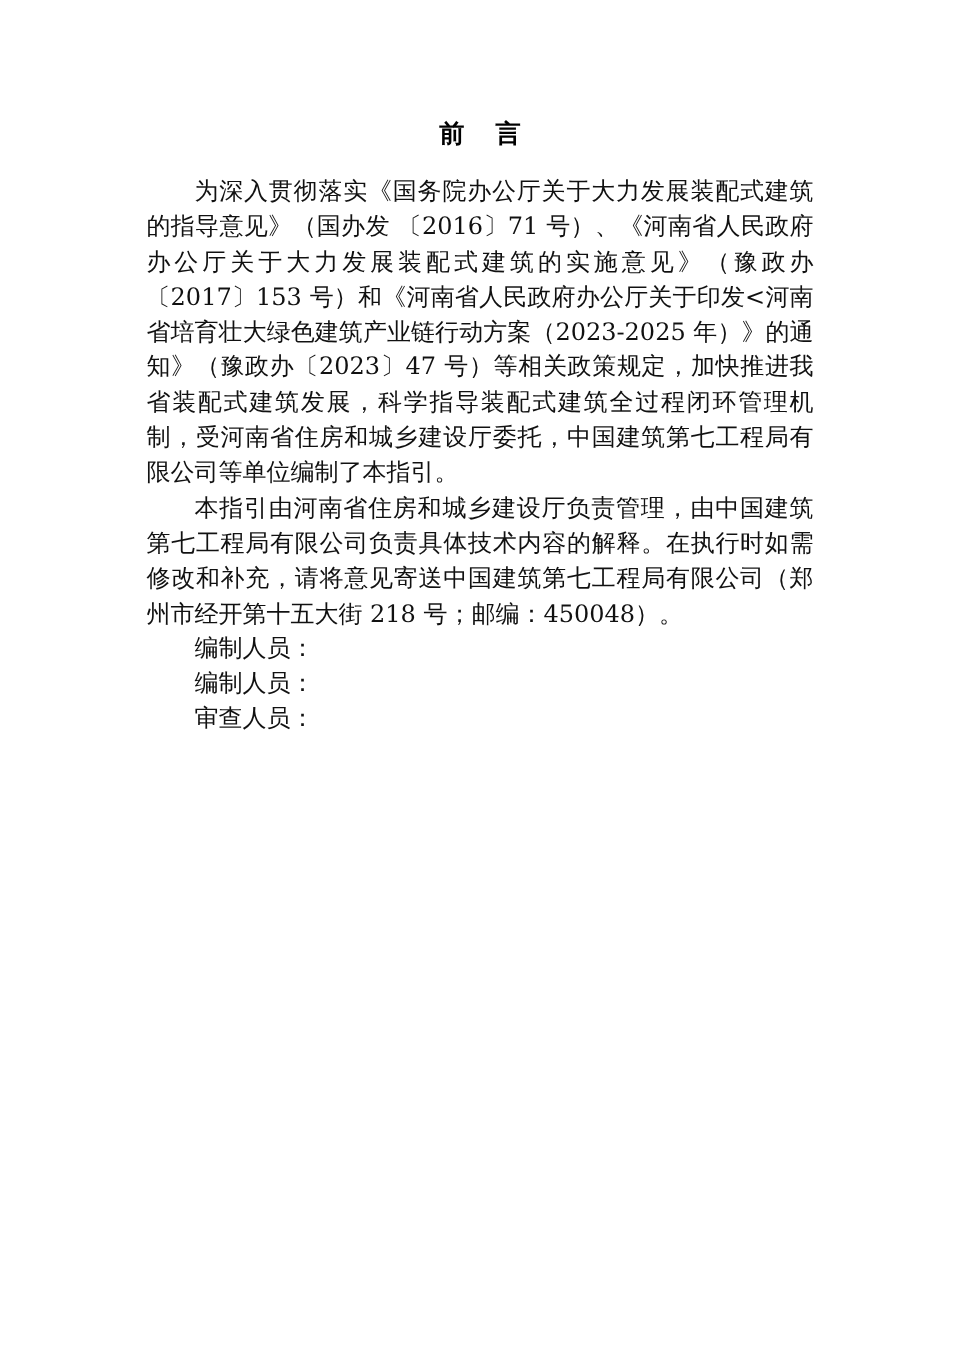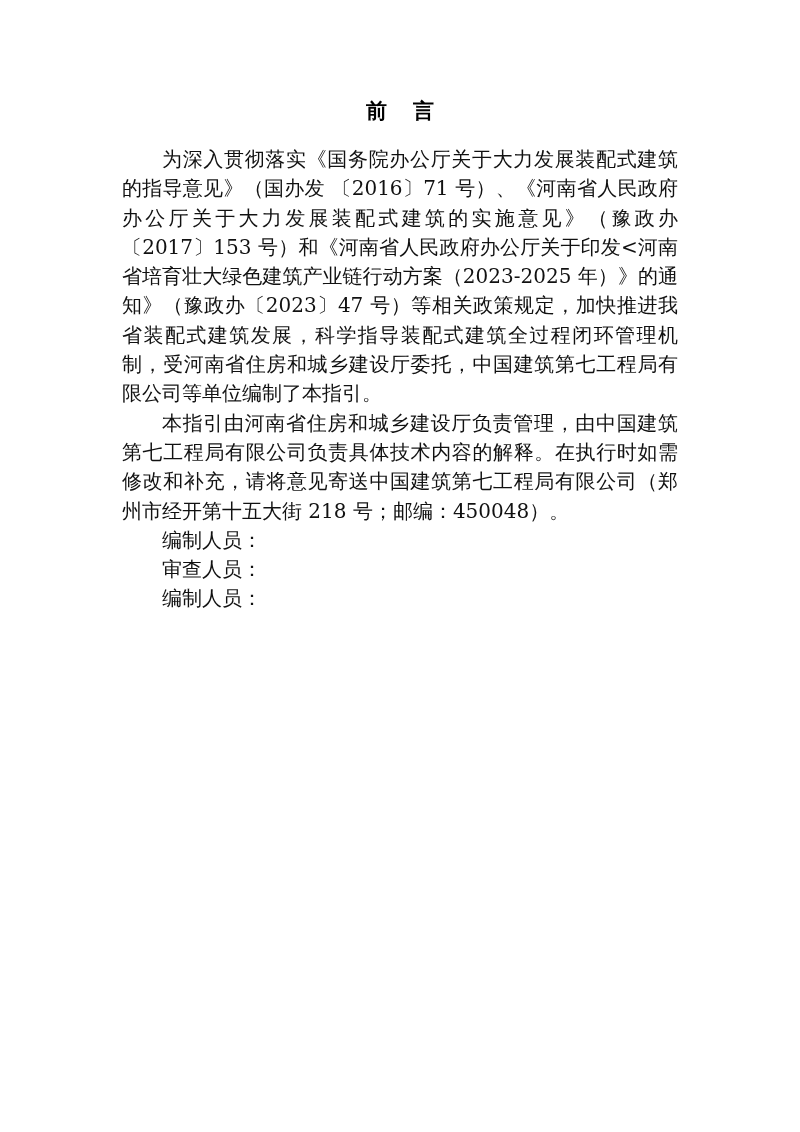--- a/index.html
+++ b/index.html
@@ -24,16 +24,16 @@
 </style>
 </head>
 <body>
 
 <div class="page">
   <div class="title">前言</div>
   <div class="body">
     <p class="para">为深入贯彻落实《国务院办公厅关于大力发展装配式建筑的指导意见》（国办发 〔2016〕71 号）、《河南省人民政府办公厅关于大力发展装配式建筑的实施意见》（豫政办〔2017〕153 号）和《河南省人民政府办公厅关于印发&lt;河南省培育壮大绿色建筑产业链行动方案（2023-2025 年）》的通知》（豫政办〔2023〕47 号）等相关政策规定，加快推进我省装配式建筑发展，科学指导装配式建筑全过程闭环管理机制，受河南省住房和城乡建设厅委托，中国建筑第七工程局有限公司等单位编制了本指引。</p>
     <p class="para">本指引由河南省住房和城乡建设厅负责管理，由中国建筑第七工程局有限公司负责具体技术内容的解释。在执行时如需修改和补充，请将意见寄送中国建筑第七工程局有限公司（郑州市经开第十五大街 218 号；邮编：450048）。</p>
     <p class="field">编制人员：</p>
+    <p class="field">编制人员：</p>
     <p class="field">审查人员：</p>
-    <p class="field">编制人员：</p>
   </div>
 </div>
 
 </body></html>

